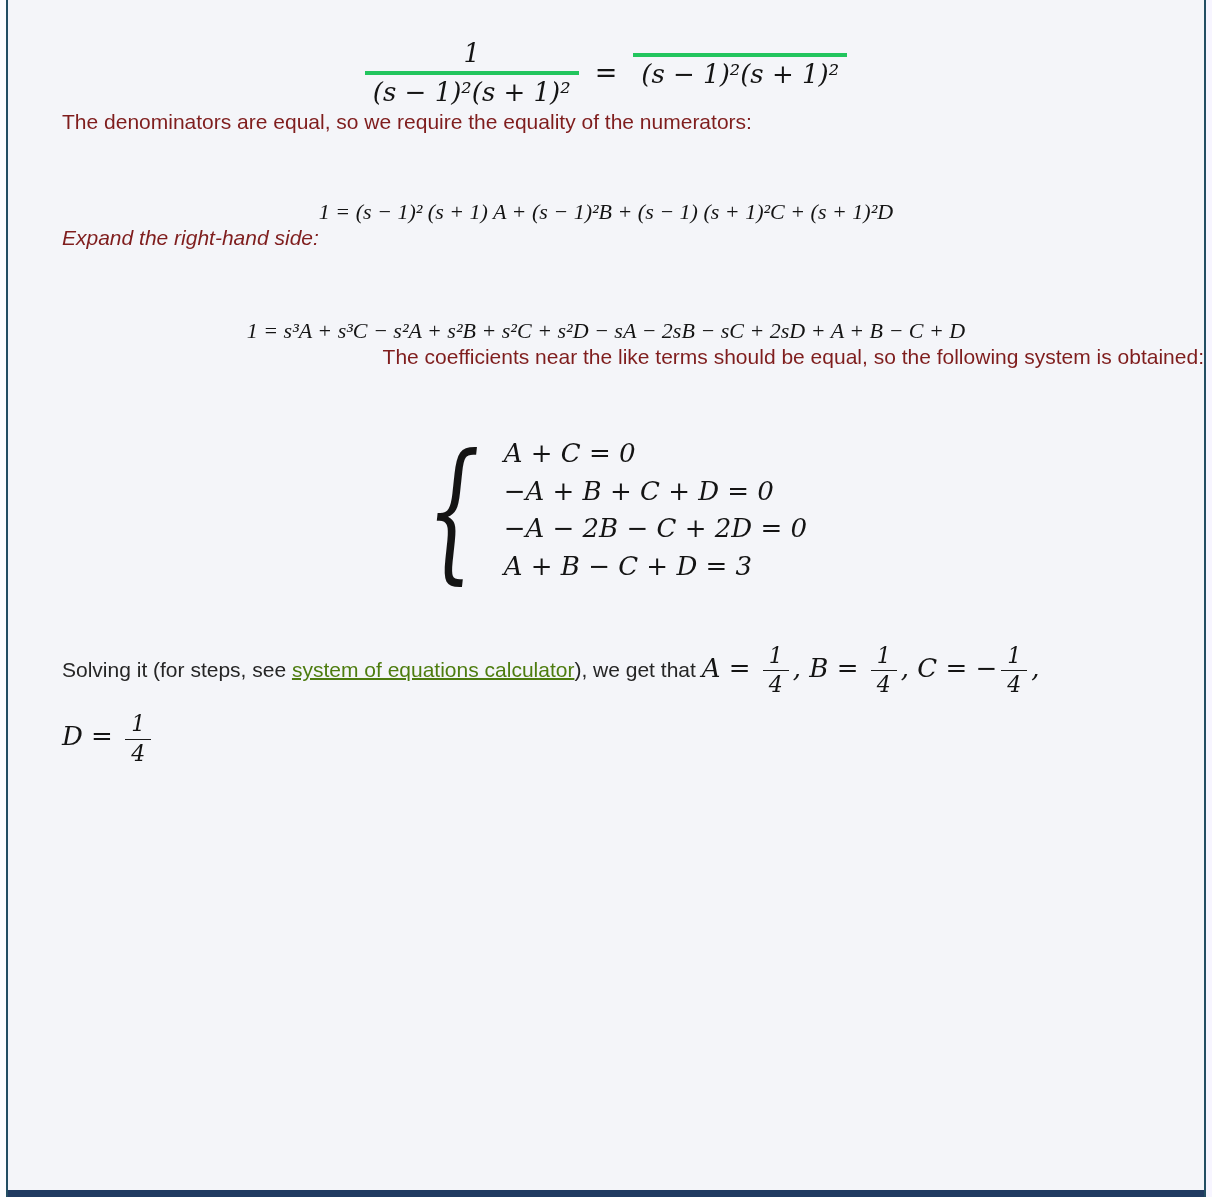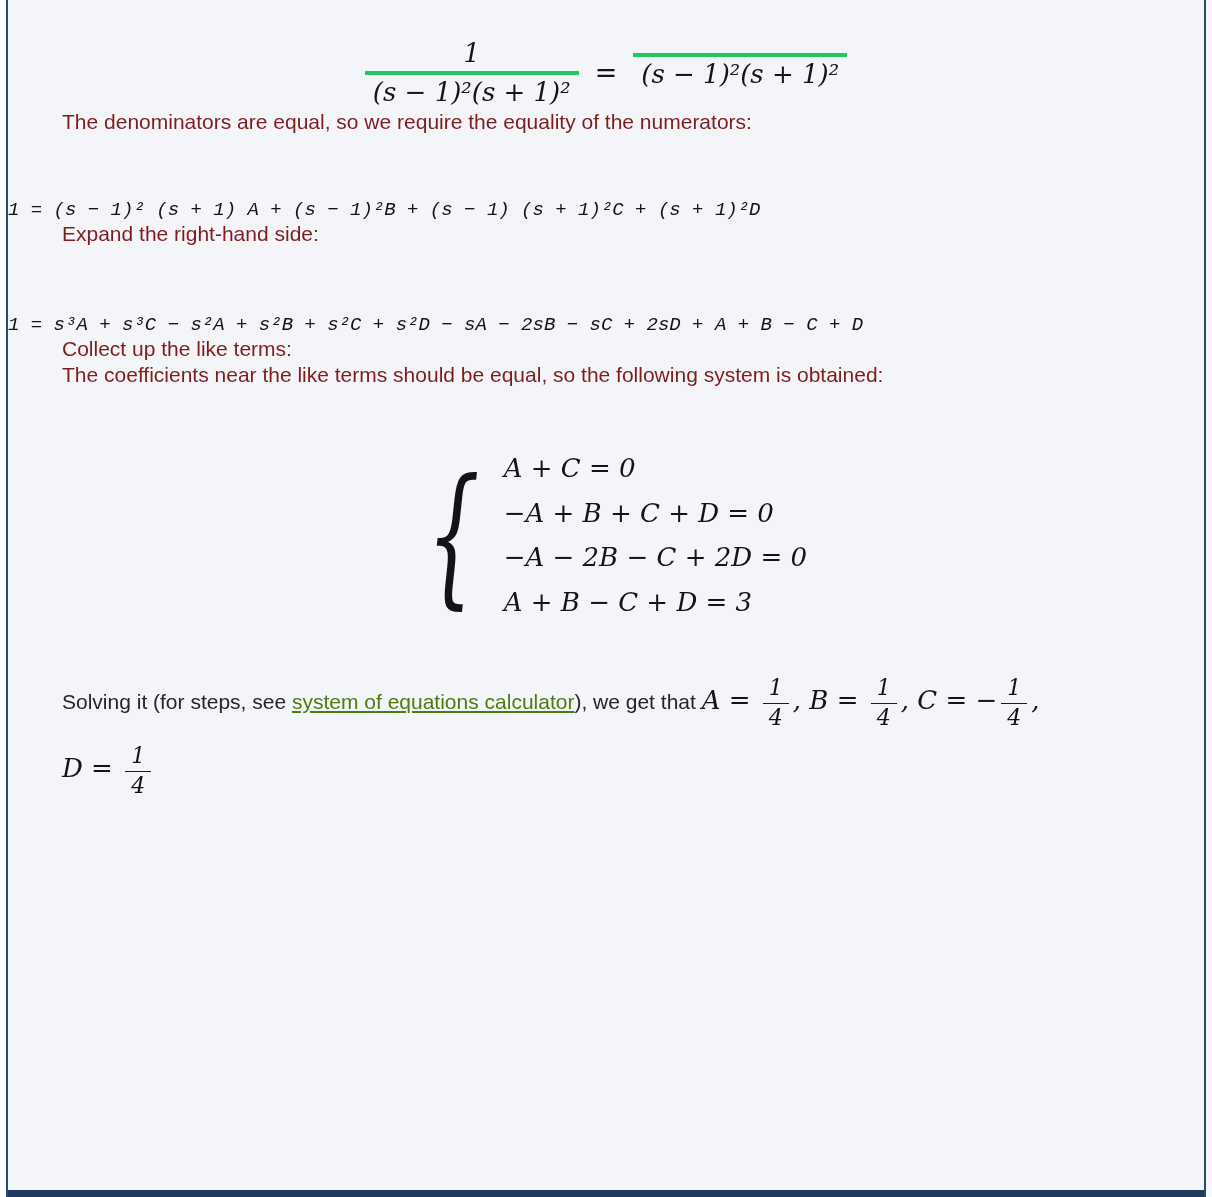--- a/index.html
+++ b/index.html
@@ -23,23 +23,24 @@
   p.body-text {
     margin: 0 0 0 54px;
     font-size: 21px;
     line-height: 1.25;
     color: #7f1d1d;
   }
 
   .math { font-family: "DejaVu Serif", "Liberation Serif", serif; font-style: italic; color: #141414; }
 
   .math-block {
-    font-family: Liberation Mono, monospace;
+    text-align: center;
+    font-family: Liberation Serif, serif;
     font-style: italic;
-    font-size: 19px;
+    font-size: 22px;
     color: #141414;
     white-space: nowrap;
   }
 
   
   .eq-row { display: flex; justify-content: center; align-items: center; margin-top: 36px; }
   .frac { display: inline-flex; flex-direction: column; align-items: center; vertical-align: middle; }
   .frac .num, .frac .den { padding: 1px 8px; line-height: 1.25; }
   .frac .den { border-top: 4px solid #22c55e; }
   .eq-row .frac { font-size: 26px; }
@@ -50,46 +51,46 @@
   .brace {
     font-family: "DejaVu Serif", serif;
     font-size: 152px;
     font-weight: 400;
     line-height: 1;
     transform: scaleX(0.55);
     transform-origin: center;
     color: #141414;
     margin-right: 2px;
   }
-  .sys-lines { display: flex; flex-direction: column; gap: 12px; text-align: left; font-size: 26px; }
+  .sys-lines { display: flex; flex-direction: column; gap: 5px; text-align: left; font-size: 26px; }
   .sys-lines > div { line-height: 1.25; }
 
   
   .solving { margin: 56px 0 0 54px; font-size: 21px; line-height: 1.3; color: #262626; }
   .mvar { font-family: "DejaVu Serif", "Liberation Serif", serif; font-style: italic; font-size: 26px; color: #141414; }
   .ifrac {
     display: inline-flex; flex-direction: column; align-items: center;
     vertical-align: middle; margin: 0 4px;
     font-family: "DejaVu Serif", "Liberation Serif", serif; font-style: italic;
     font-size: 22px; color: #141414;
   }
   .ifrac .num, .ifrac .den { padding: 0 6px; line-height: 1.3; }
   .ifrac .den { border-top: 1.5px solid #1a1a1a; }
   .line-d { margin: 10px 0 0 54px; }
 
   a.calc-link { color: #4d7c0f; text-decoration: underline; cursor: pointer; }
 
   
   .mt-para1  { margin-top: 53px; }
   .mt-eq2    { margin-top: 64px; }
-  .mt-para2  { margin-top: 58px; }
+  .mt-para2  { margin-top: 58px; font-style: italic; }
   .mt-eq3    { margin-top: 66px; }
   .mt-para3  { margin-top: 59px; }
   .mt-eq4    { margin-top: 65px; }
-  .mt-para4  { margin-top: 58px; }
+  .mt-para4  { margin-top: 58px; text-align: right; }
 </style>
 </head>
 <body>
 
 <div class="left-gutter"></div>
 <div class="left-border"></div>
 <div class="right-border"></div>
 <div class="right-gutter"></div>
 <div class="bottom-bar"></div>
 
@@ -107,21 +108,20 @@
   </div>
 
   <p class="body-text mt-para1">The denominators are equal, so we require the equality of the numerators:</p>
 
   <div class="math-block mt-eq2">1 = (s − 1)² (s + 1) A + (s − 1)²B + (s − 1) (s + 1)²C + (s + 1)²D</div>
 
   <p class="body-text mt-para2">Expand the right-hand side:</p>
 
   <div class="math-block mt-eq3">1 = s³A + s³C − s²A + s²B + s²C + s²D − sA − 2sB − sC + 2sD + A + B − C + D</div>
 
-  <p class="body-text mt-para3">Collect up the like terms:</p>
 
 
   <p class="body-text mt-para4">The coefficients near the like terms should be equal, so the following system is obtained:</p>
 
   <div class="system math">
     <span class="brace">{</span>
     <div class="sys-lines">
       <div>A + C = 0</div>
       <div>−A + B + C + D = 0</div>
       <div>−A − 2B − C + 2D = 0</div>

